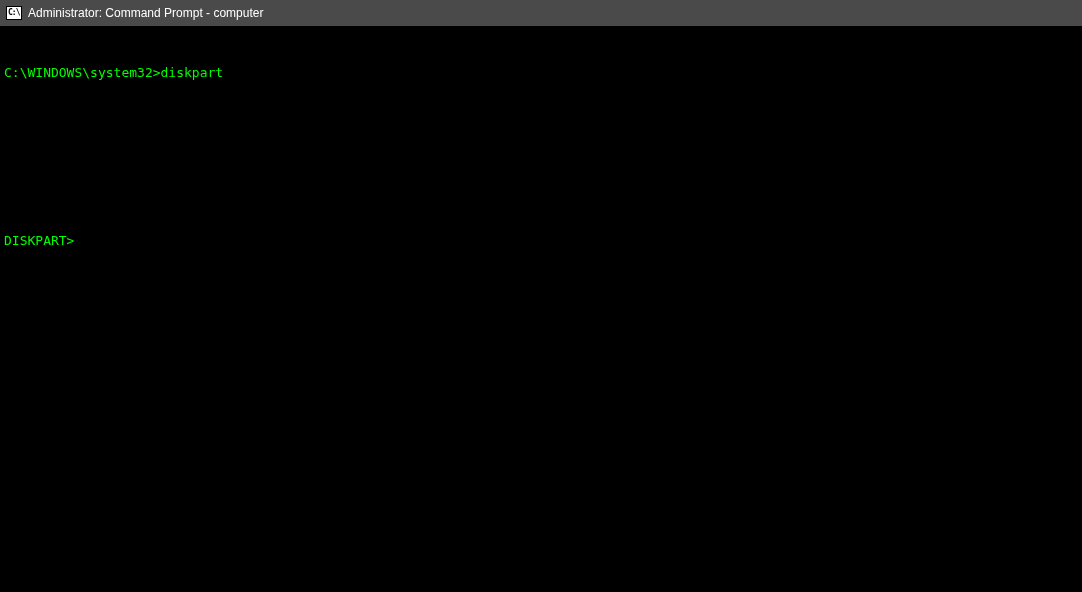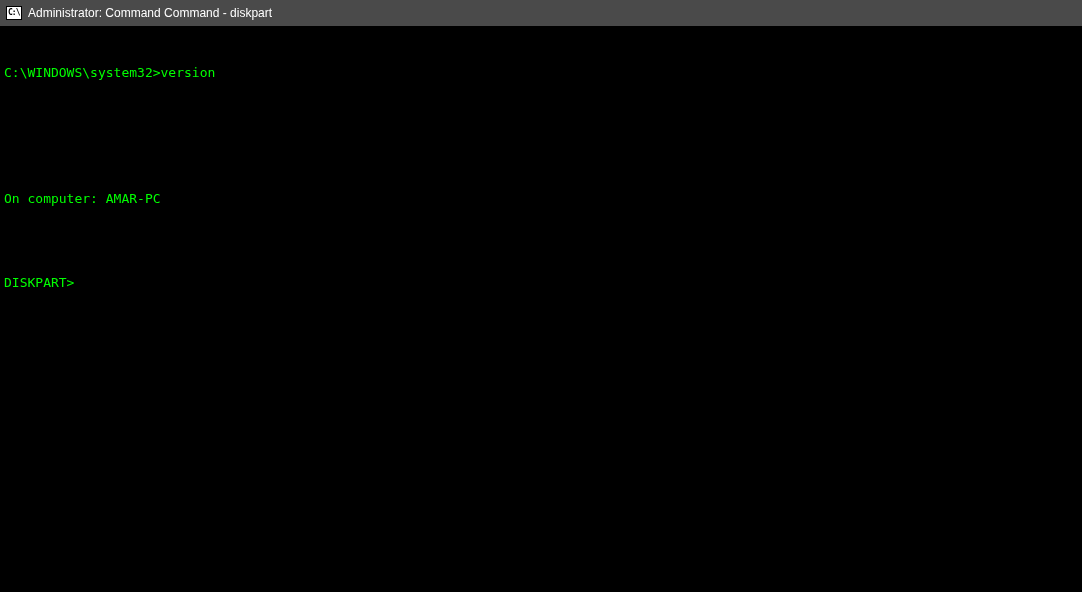--- a/index.html
+++ b/index.html
@@ -58,23 +58,22 @@
       height: 14px;
     }
   </style>
 </head>
 <body>
 
 <div class="titlebar">
   <div class="titlebar-icon">
     <span class="titlebar-icon-inner">C:\</span>
   </div>
-  <span>Administrator: Command Command - diskpart</span>
+  <span>Administrator: Command Prompt - computer</span>
 </div>
 
 <div class="terminal">
-  <span class="term-line"><span>C:\WINDOWS\system32&gt;</span><span>version</span></span>
+  <span class="term-line"><span>C:\WINDOWS\system32&gt;</span><span>diskpart</span></span>
   <div class="blank-line"></div>
   <div class="blank-line"></div>
-  <span class="term-line">On computer: AMAR-PC</span>
   <div class="blank-line"></div>
   <span class="term-line">DISKPART&gt;</span>
 </div>
 
 </body></html>

